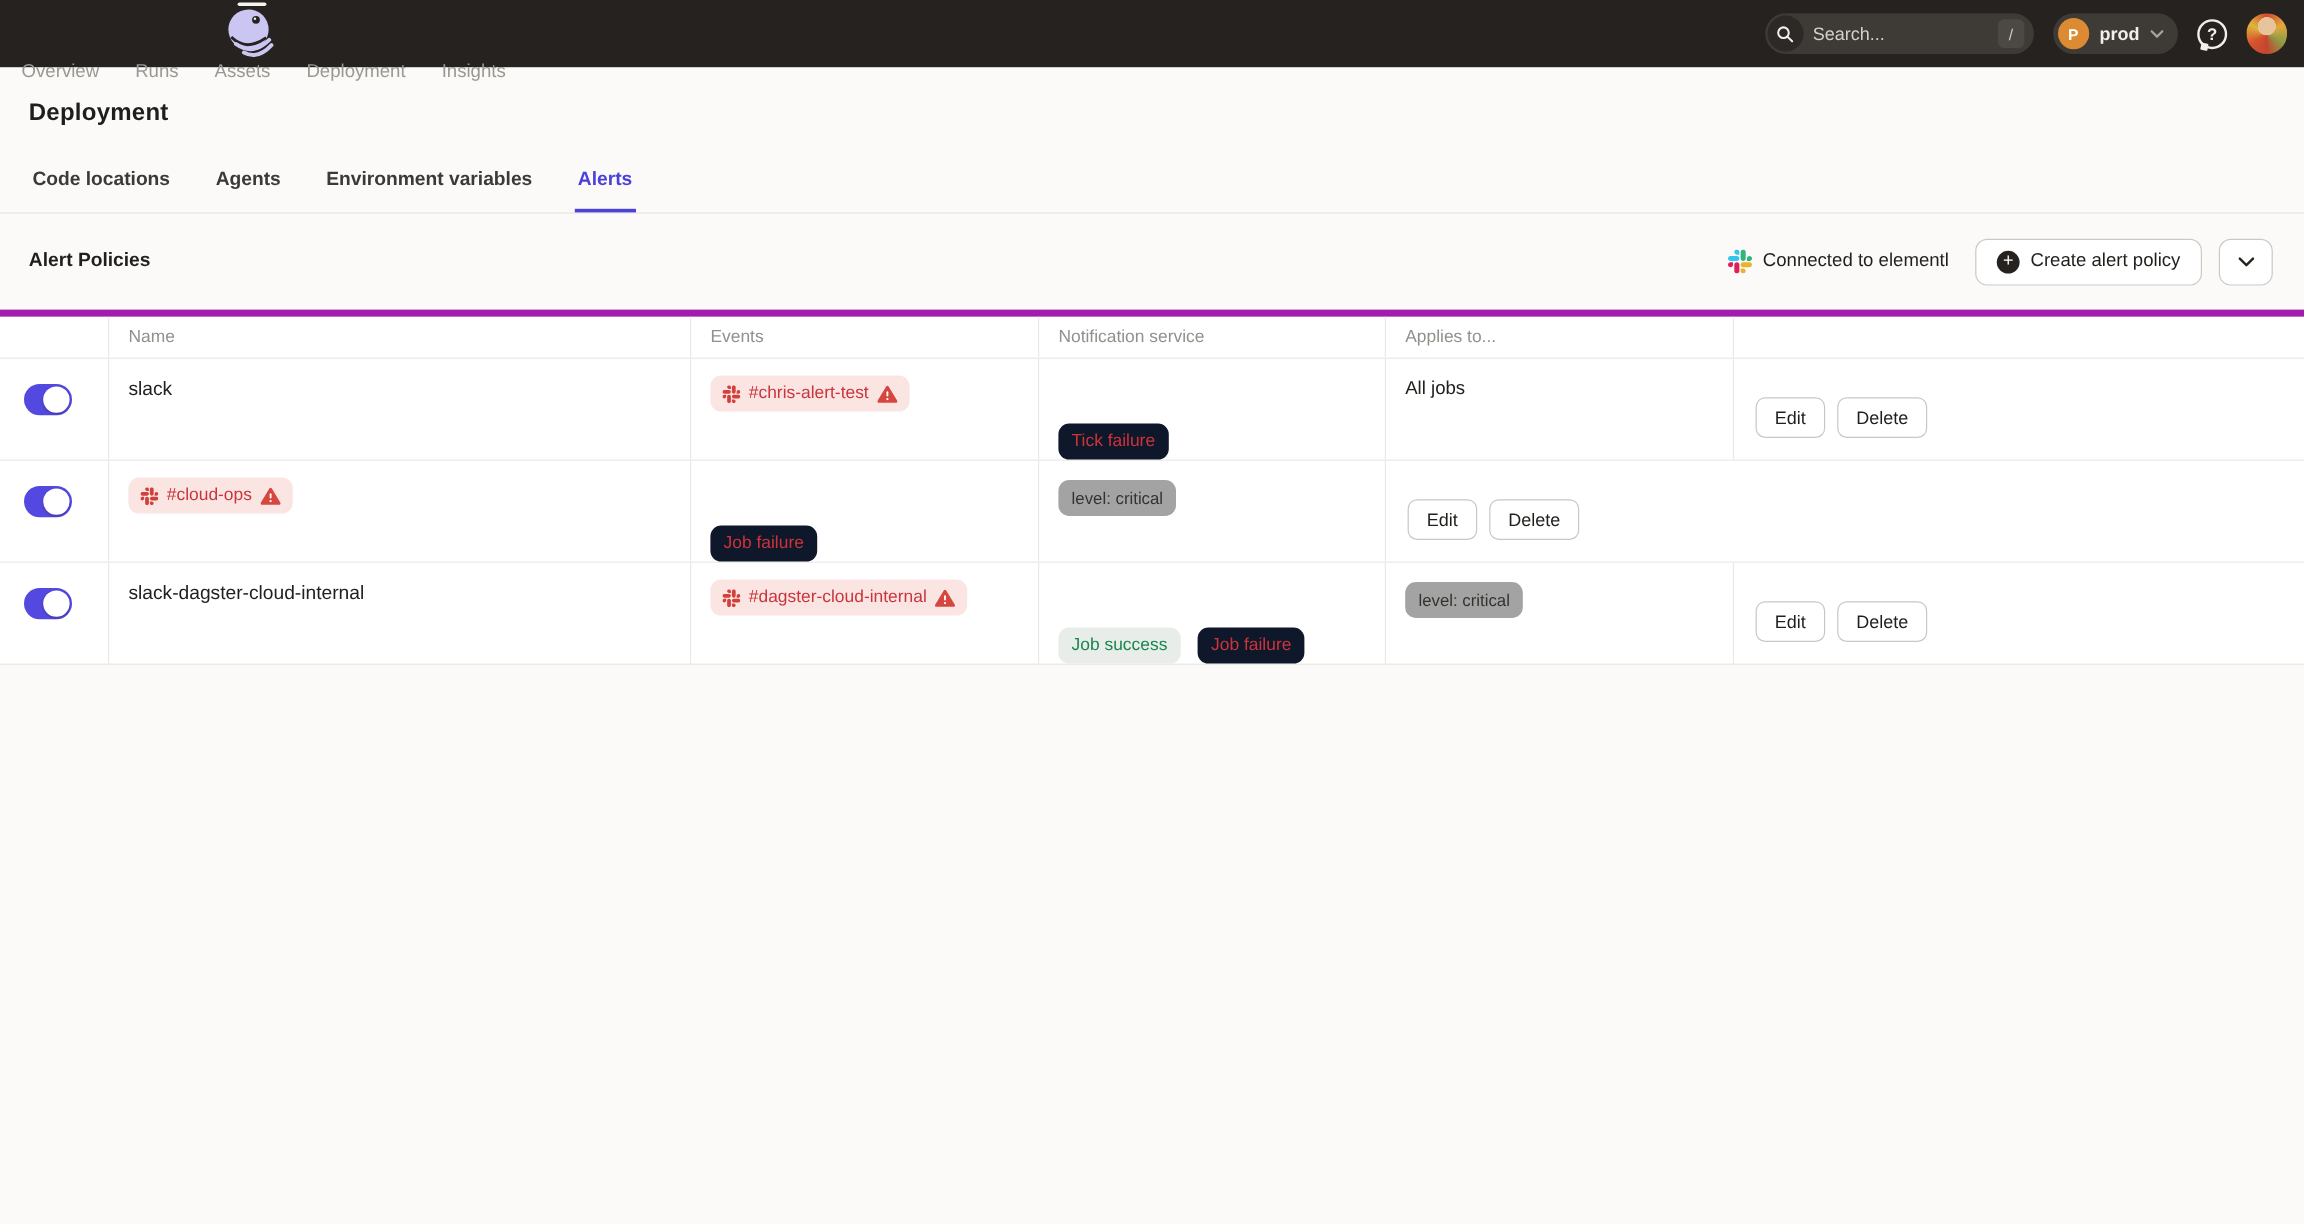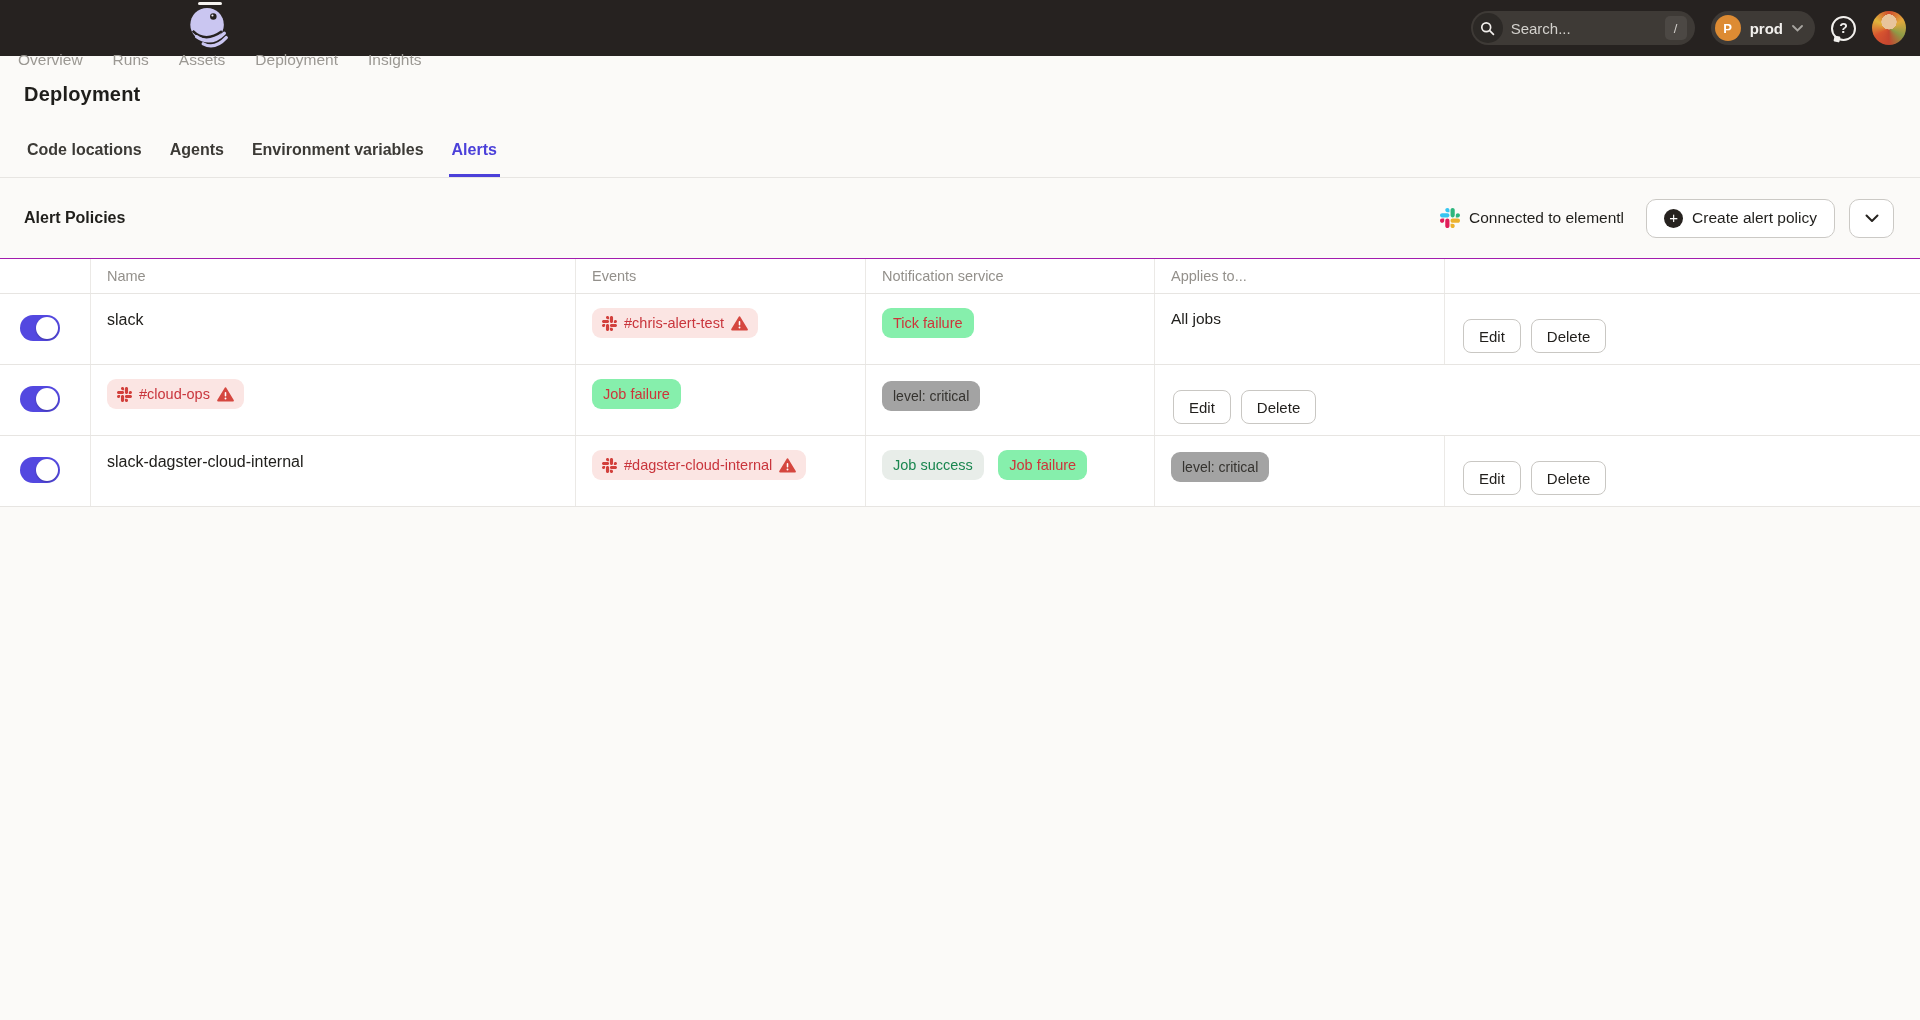--- a/index.html
+++ b/index.html
@@ -57,63 +57,63 @@
   .user-avatar { width: 34px; height: 34px; border-radius: 50%; cursor: pointer;
     background:
       radial-gradient(circle at 50% 32%, #e8c49c 0 26%, transparent 27%),
       conic-gradient(#cf4a2c, #e2a93c, #8d9b47, #c4452f, #d8542f, #e0b63c, #cf4a2c);
   }
 
   
   .page-header { padding: 27px 24px 0; }
   .page-title { font-size: 20px; font-weight: bold; color: #1f1e1b; letter-spacing: .2px; }
 
-  .tabs { display: flex; gap: 22px; padding: 0 24px; margin-top: 35px; border-bottom: 1px solid #e7e5e2; }
+  .tabs { display: flex; gap: 32px; padding: 0 24px; margin-top: 35px; border-bottom: 1px solid #e7e5e2; }
   .tab { font-size: 16px; font-weight: bold; color: #3c3a36; padding: 0 3px 15px;
     border-bottom: 3px solid transparent; cursor: pointer; }
   .tab.active { color: #4b40d9; border-bottom-color: #4b40d9; }
 
   
   .section-bar { height: 80px; display: flex; align-items: center; justify-content: space-between; padding: 0 26px 0 24px; }
   .section-title { font-size: 16px; font-weight: bold; color: #201f1c; }
   .section-actions { display: flex; align-items: center; }
   .connected { display: flex; align-items: center; gap: 9px; margin-right: 22px; }
   .connected-text { font-size: 15.5px; color: #201f1c; }
   .btn-create { display: flex; align-items: center; gap: 9px; height: 39px; padding: 0 17px;
     background: #fff; border: 1px solid #cbc9c5; border-radius: 10px; cursor: pointer;
     font-size: 15.5px; color: #201f1c; font-family: inherit; }
   .plus-circle { width: 19px; height: 19px; border-radius: 50%; background: #26221f; color: #fff;
     display: flex; align-items: center; justify-content: center; font-size: 15px; line-height: 1; padding-bottom: 1px; }
   .btn-caret { width: 45px; height: 39px; margin-left: 14px; background: #fff;
     border: 1px solid #cbc9c5; border-radius: 10px; cursor: pointer;
     display: flex; align-items: center; justify-content: center; }
 
   
-  .policies-table { border-top: 1px solid #a21caf; background: #fff; }
+  .policies-table { border-top: 6px solid #a21caf; background: #fff; }
   .tr { display: grid; grid-template-columns: 91px 485px 290px 289px 290px minmax(0,1fr);
     border-bottom: 1px solid #e7e5e2; background: #fff; }
   .th, .td { border-right: 1px solid #ebe9e6; }
   .tr > div:last-child { border-right: none; }
   .th { padding: 9px 16px; font-size: 14.5px; color: #93908b; }
   .td { padding: 14px 16px 0; min-height: 70px; }
   .td.toggle-cell { padding: 21px 0 0 20px; }
   .td.name-cell { font-size: 16px; color: #22211e; padding-top: 17px; }
   .td.applies-cell { padding-top: 16px; font-size: 15.5px; color: #22211e; }
   .td.actions-cell { padding: 14px 0 0 18px; display: flex; align-items: center; gap: 10px; }
 
   .toggle { width: 40px; height: 26px; border-radius: 13px; background: #5348e0; position: relative; cursor: pointer; }
   .toggle .knob { position: absolute; top: 2px; right: 2px; width: 22px; height: 22px;
     border-radius: 50%; background: #fff; box-shadow: 0 1px 2px rgba(0,0,0,.25); }
 
   .chip { display: inline-flex; align-items: center; gap: 7px; height: 30px;
     padding: 0 10px; border-radius: 9px; font-size: 14.5px; }
   .chip.channel { background: #fbe5e3; color: #c9353c; }
   .badge { display: inline-flex; align-items: center; height: 30px; padding: 0 11px;
     border-radius: 9px; font-size: 14.5px; margin-right: 10px; }
-  .badge.error { background: #86efac; color: #cd343a; }
+  .badge.error { background: #0f172a; color: #cd343a; margin-top: 40px; }
   .badge.success { background: #e8ede9; color: #19864f; }
   .badge.neutral { background: #a3a3a3; color: #35332f; font-size: 14px; }
 
   .btn-row { height: 34px; padding: 0 15px; background: #fff; border: 1px solid #c9c7c3;
     border-radius: 8px; font-size: 15px; color: #211f1c; cursor: pointer; font-family: inherit; }
 
   svg { display: block; }
 </style>
 </head>
 <body>

